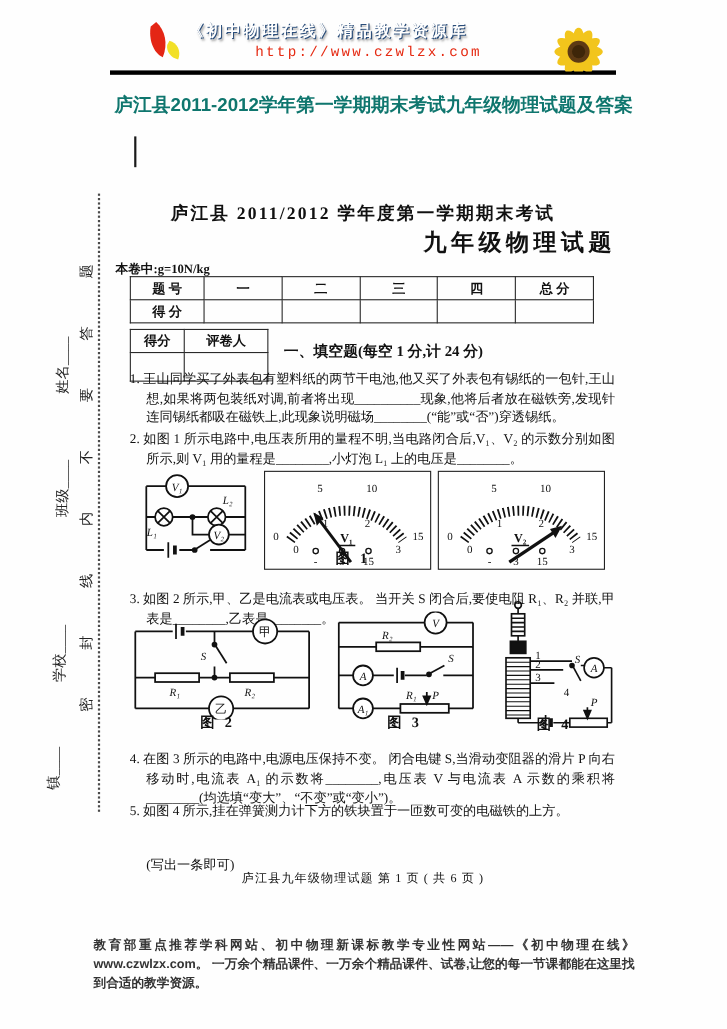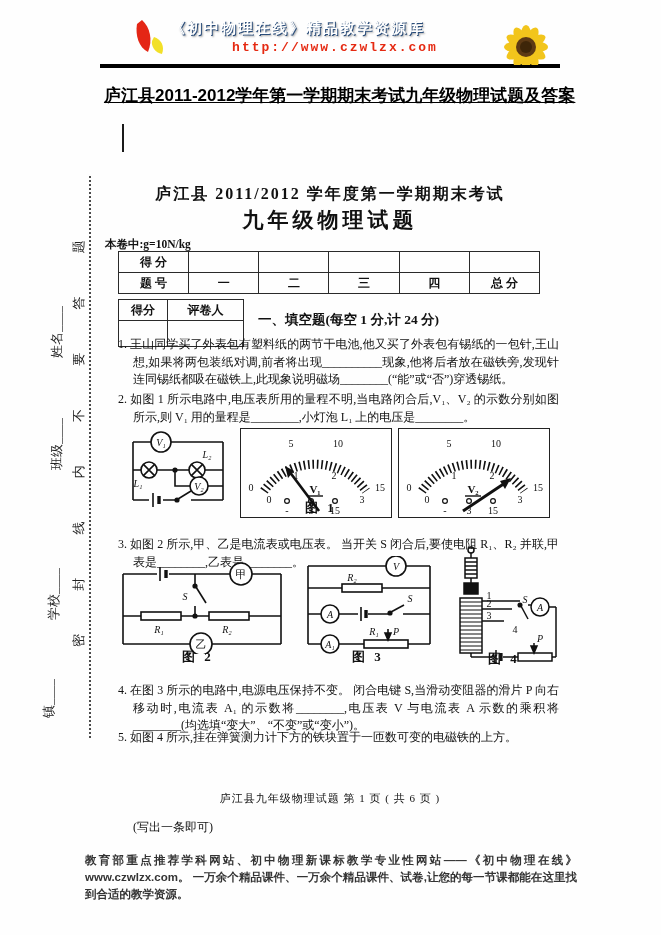--- a/index.html
+++ b/index.html
@@ -11,42 +11,42 @@
     background:
       radial-gradient(ellipse 90px 14px at 15% 92%, rgba(255,255,255,.85), rgba(255,255,255,0) 70%),
       radial-gradient(ellipse 120px 16px at 55% 98%, rgba(255,255,255,.7), rgba(255,255,255,0) 70%),
       radial-gradient(ellipse 70px 12px at 88% 60%, rgba(255,255,255,.5), rgba(255,255,255,0) 70%),
       linear-gradient(180deg,#2f6db6 0%,#superb 0%,#5b94cf 40%,#9cc0e4 78%,#d9e7f5 100%);
     border-bottom:4px solid #000;}
   .banner-title{position:absolute;left:70px;top:6px;width:330px;text-align:left;
     font-family:"Liberation Sans",sans-serif;font-weight:bold;font-size:15px;letter-spacing:2px;
     color:#fff;text-shadow:1px 1px 0 #2a4d7a,2px 2px 2px rgba(0,0,0,.35);white-space:nowrap;}
   .banner-url{position:absolute;left:70px;top:27px;width:330px;text-align:center;
-    font-family:"Liberation Mono",monospace;font-weight:bold;font-size:13px;letter-spacing:2px;
+    font-family:"Liberation Mono",monospace;font-weight:normal;font-size:13px;letter-spacing:2px;
     color:#e52a12;text-shadow:1px 1px 0 rgba(255,255,255,.75);white-space:nowrap;}
   .logo{position:absolute;left:26px;top:4px;}
   .sunflower{position:absolute;right:8px;top:12px;}
 
   
   .page-heading{position:absolute;left:104px;top:84px;width:460px;
     font-family:"Liberation Sans",sans-serif;font-weight:bold;font-size:17px;
-    color:#000000;white-space:nowrap;text-decoration:underline;}
+    color:#0f766e;white-space:nowrap;}
 
   
   .rot{position:absolute;transform:rotate(-90deg);white-space:nowrap;
     font-size:13px;color:#222;}
   .seal-line{position:absolute;left:89px;top:176px;height:562px;width:0;
     border-left:2px dotted #4a4a4a;}
   .seal-text{letter-spacing:20px;font-size:13px;}
   .artifact{position:absolute;background:#1a1a1a;}
 
   
   .exam-title{position:absolute;left:100px;top:184px;width:460px;text-align:center;
     font-size:16px;font-weight:bold;letter-spacing:2px;}
-  .exam-subtitle{position:absolute;left:100px;top:206px;width:460px;text-align:center;
+  .exam-subtitle{position:absolute;left:100px;top:206px;width:460px;text-align:right;
     font-size:21px;font-weight:bold;letter-spacing:4px;}
   .gnote{position:absolute;left:105px;top:237px;font-size:11.5px;font-weight:bold;}
 
   table{border-collapse:collapse;}
   .score-table{position:absolute;left:118px;top:251px;width:422px;table-layout:fixed;}
   .score-table td,.score-table th{border:1.5px solid #2a2a2a;height:20px;
     font-size:12px;font-weight:bold;text-align:center;padding:0;}
   .grader-box{position:absolute;left:118px;top:299px;width:126px;table-layout:fixed;}
   .grader-box td{border:1.5px solid #2a2a2a;font-size:12px;font-weight:bold;
     text-align:center;padding:0;}
@@ -113,34 +113,34 @@
   <div class="rot seal-text" style="left:-58px;top:501px;width:274px;text-align:center;">密 封 线 内 不 要 答 题</div>
   <div class="seal-line"></div>
 
   <div class="exam-title">庐江县 2011/2012 学年度第一学期期末考试</div>
   <div class="exam-subtitle">九年级物理试题</div>
   <div class="gnote">本卷中:g=10N/kg</div>
 
   <table class="score-table">
     <tbody>
         <tr>
-      <td>得  分</td>
-      <td></td>
-      <td></td>
-      <td></td>
-      <td></td>
-      <td></td>
-    </tr>
-    <tr>
       <th style="width:66px;">题  号</th>
       <th>一</th>
       <th>二</th>
       <th>三</th>
       <th>四</th>
       <th>总  分</th>
+    </tr>
+    <tr>
+      <td>得  分</td>
+      <td></td>
+      <td></td>
+      <td></td>
+      <td></td>
+      <td></td>
     </tr>
   </tbody>
     </table>
 
   <table class="grader-box">
     <tbody>
         <tr class="r1">
       <td style="width:48px;margin-top:16px;">得分</td>
       <td>评卷人</td>
     </tr>
@@ -299,18 +299,18 @@
     <text class="sv-num" x="49" y="74">3</text>
     <text class="sv-num" x="75" y="88">4</text>
     <text class="sv-lab" x="85" y="58">S</text>
     <text class="sv-lab" x="100" y="66">A</text>
     <text class="sv-lab" x="100" y="97">P</text>
   </svg>
   <div class="figcap" style="left:488px;top:650px;">图 4</div>
 
   <div class="q" style="top:682px;">4. 在图 3 所示的电路中,电源电压保持不变。 闭合电键 S,当滑动变阻器的滑片 P 向右移动时,电流表 A₁ 的示数将________,电压表 V 与电流表 A 示数的乘积将________(均选填“变大”、“不变”或“变小”)。</div>
   <div class="q" style="top:729px;">5. 如图 4 所示,挂在弹簧测力计下方的铁块置于一匝数可变的电磁铁的上方。</div>
-  <div class="ln" style="top:778px;margin-top:41px;">(写出一条即可)</div>
+  <div class="ln" style="top:778px;">(写出一条即可)</div>
 
   <div class="page-footer">庐江县九年级物理试题   第 1 页 ( 共 6 页 )</div>
 
   <div class="promo">教育部重点推荐学科网站、初中物理新课标教学专业性网站——《初中物理在线》www.czwlzx.com。 一万余个精品课件、一万余个精品课件、试卷,让您的每一节课都能在这里找到合适的教学资源。</div>
 </div>
 
 </body></html>

